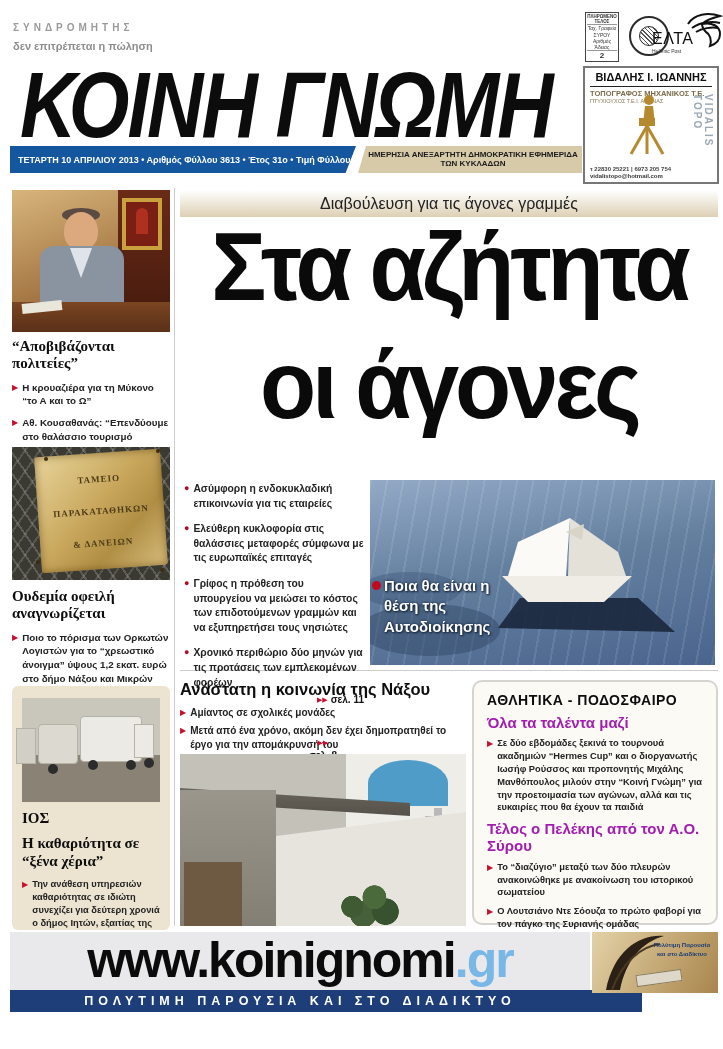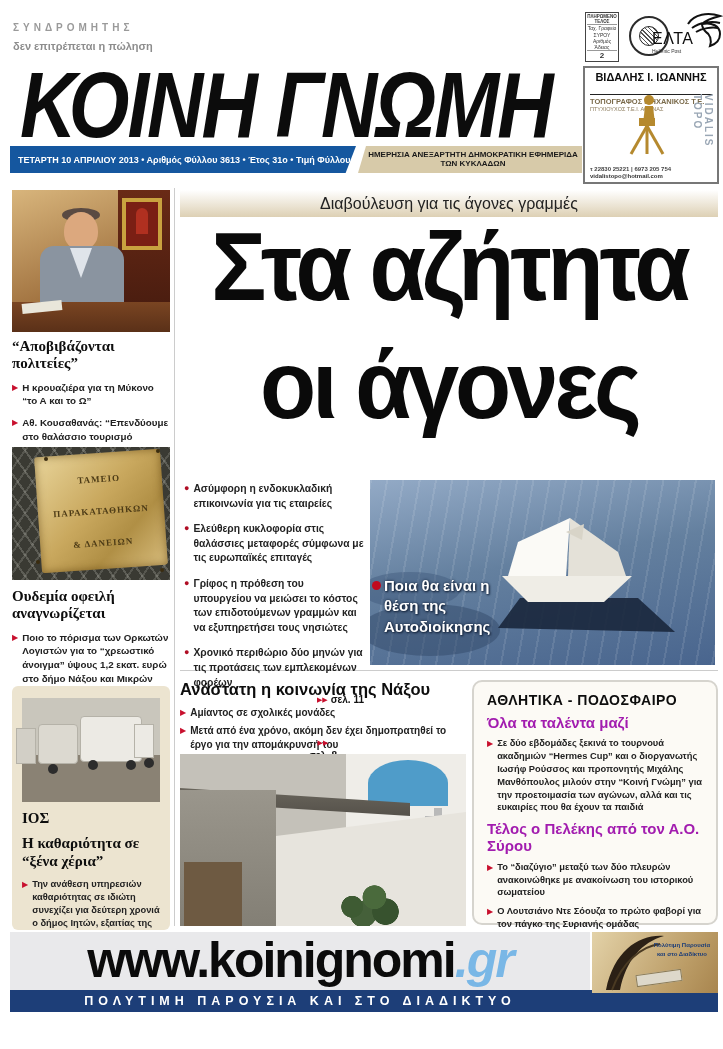--- a/index.html
+++ b/index.html
@@ -29,21 +29,21 @@
   .postal-box .pb5{font-weight:bold;font-size:8px;border-top:1px solid #999;}
   .round-stamp{left:629px;top:16px;width:40px;height:40px;border:2px solid #2b2b2b;border-radius:50%;
     display:flex;align-items:center;justify-content:center;}
   .round-stamp .inner{width:20px;height:20px;border:1.5px solid #2b2b2b;border-radius:50%;background:
     repeating-linear-gradient(45deg,#555 0 1px,transparent 1px 3px);}
   .elta-wrap{left:652px;top:30px;width:70px;}
   .elta-label{font-size:16px;font-weight:normal;color:#0d0d0d;letter-spacing:.5px;}
   .elta-sub{font-size:5px;color:#333;}
   .hermes{position:absolute;left:30px;top:-22px;}
   .ad-box{left:583px;top:66px;width:136px;height:118px;border:2px solid #777;background:#fff;padding:3px 5px;}
-  .ad-name{font-size:11px;font-weight:bold;color:#0d0d0d;border-bottom:1.5px solid #222;text-align:center;padding-bottom:11px;}
+  .ad-name{font-size:11px;font-weight:bold;color:#0d0d0d;border-bottom:1.5px solid #222;text-align:center;padding-bottom:3px;}
   .ad-title{font-size:7.5px;font-weight:bold;color:#7a6a4a;margin-top:2px;}
   .ad-note{font-size:5.5px;color:#8a7a5a;}
   .ad-vert{position:absolute;right:3px;top:26px;writing-mode:vertical-rl;font-size:10px;font-weight:bold;
     color:#9aa7b5;letter-spacing:2px;}
   .ad-fig{position:absolute;left:34px;top:26px;}
   .ad-phone{position:absolute;left:5px;bottom:10px;font-size:6px;font-weight:bold;color:#444;}
   .ad-email{position:absolute;left:5px;bottom:3px;font-size:6px;font-weight:bold;color:#333;}
   
   .vline{left:174px;top:188px;width:1px;height:738px;background:#ccc;}
   .hrule{left:180px;top:670px;width:538px;height:1px;background:#ccc;}
@@ -123,22 +123,22 @@
   .sports .tx{font-size:9.3px;line-height:1.38;}
   .sports .row{margin-top:6px;}
   
   .ios-box{left:12px;top:686px;width:158px;height:244px;background:var(--beige);border-radius:6px;padding:12px 10px;}
   .ios-box .story-title{margin-top:8px;}
   .ios-box .tx{font-size:9.3px;}
   
   .f-gray{left:10px;top:932px;width:580px;height:58px;background:#e9e9eb;display:flex;align-items:center;justify-content:center;}
   .url-line{border-bottom:2px solid #1a1a1a;padding:0 6px 1px 6px;white-space:nowrap;}
   .url-main{font-size:50px;font-weight:bold;color:#0b0b0b;letter-spacing:-2px;}
-  .url-tld{font-size:50px;font-weight:bold;color:var(--lblue);letter-spacing:-2px;font-style:italic;}
-  .f-navy{left:10px;top:990px;width:708px;height:22px;background:var(--navy);display:flex;align-items:center;}
+  .url-tld{font-size:50px;font-weight:bold;color:var(--lblue);letter-spacing:-2px;}
+  .f-navy{left:10px;top:990px;width:632px;height:22px;background:var(--navy);display:flex;align-items:center;}
   .f-slogan{width:580px;text-align:center;color:#fff;font-weight:bold;font-size:12.5px;letter-spacing:5px;}
   .f-promo{left:592px;top:932px;width:126px;height:61px;background:linear-gradient(120deg,#e3d2a8,#bb9c66 70%,#a8854e);}
   .f-promo .cap{position:absolute;right:5px;top:9px;width:62px;text-align:center;font-size:6px;font-weight:bold;
     color:#1d3e78;line-height:1.5;}
   .f-promo .news{position:absolute;left:44px;top:40px;width:46px;height:12px;background:#ddd8ca;transform:rotate(-8deg);
     border:1px solid #8a7a55;}
 </style>
 </head>
 <body>
 

